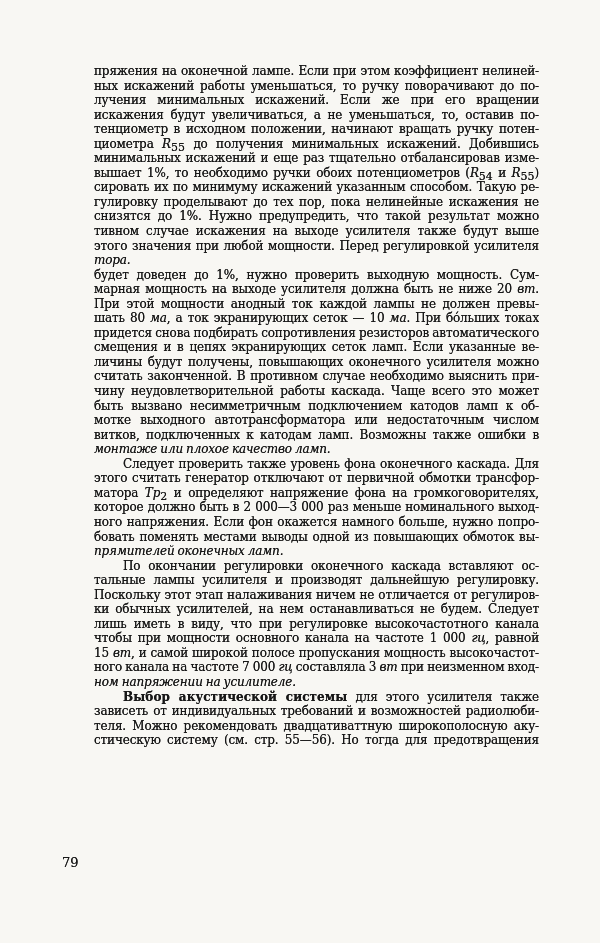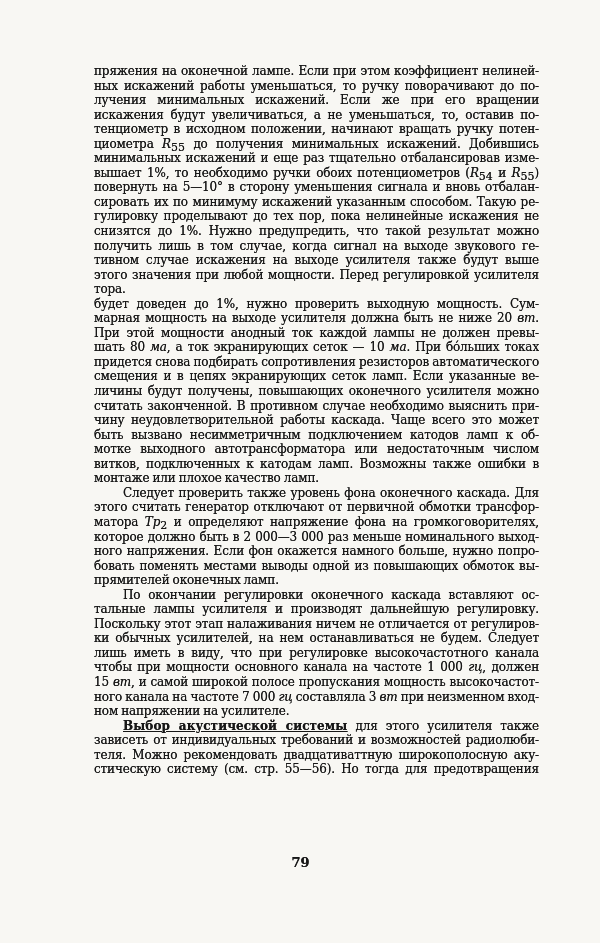--- a/index.html
+++ b/index.html
@@ -33,61 +33,60 @@
     word-spacing: -0.6px;
     text-align: justify;
     text-align-last: justify;
     overflow: hidden;
     white-space: normal;
     text-shadow: 0 0 0.38px rgba(15,15,15,0.85);
     margin-left: 32px;
   }
   .line.end {
     text-align-last: left;
+    font-style: italic;
   }
   .line.ind {
     text-indent: 29px;
   }
   .s-i { font-style: italic; }
-  .s-b { font-weight: bold; letter-spacing: 0.1px; text-decoration: underline; }
+  .s-b { font-weight: bold; letter-spacing: 0.1px; }
   .s-sub {
     font-size: 11px;
     vertical-align: -2.5px;
     letter-spacing: 0;
   }
   .page-number {
     position: absolute;
     top: 855px;
     left: 62px;
     width: 477px;
-    text-align: center;
+    text-align: left;
     font-size: 13px;
-    font-weight: bold;
+    font-weight: normal;
     line-height: 15px;
     text-shadow: 0 0 0.38px rgba(15,15,15,0.8);
   }
 </style>
 </head>
 <body>
 
 <div class="book-page">
   <div class="page-text">
       <div class="line"><span>пряжения на оконечной лампе. Если при этом коэффициент нелиней-</span></div>
       <div class="line"><span>ных искажений работы уменьшаться, то ручку поворачивают до по-</span></div>
       <div class="line"><span>лучения минимальных искажений. Если же при его вращении</span></div>
       <div class="line"><span>искажения будут увеличиваться, а не уменьшаться, то, оставив по-</span></div>
       <div class="line"><span>тенциометр в исходном положении, начинают вращать ручку потен-</span></div>
       <div class="line"><span>циометра </span><span class="s-i">R</span><span class="s-sub">55</span><span> до получения минимальных искажений. Добившись</span></div>
       <div class="line"><span>минимальных искажений и еще раз тщательно отбалансировав изме-</span></div>
       <div class="line"><span>вышает 1%, то необходимо ручки обоих потенциометров (</span><span class="s-i">R</span><span class="s-sub">54</span><span> и </span><span class="s-i">R</span><span class="s-sub">55</span><span>)</span></div>
-      <div class="line"><span>повернуть на 5—10° в сторону уменьшения сигнала и вновь отбалан-</span></div>
       <div class="line"><span>сировать их по минимуму искажений указанным способом. Такую ре-</span></div>
       <div class="line"><span>гулировку проделывают до тех пор, пока нелинейные искажения не</span></div>
       <div class="line"><span>снизятся до 1%. Нужно предупредить, что такой результат можно</span></div>
-      <div class="line"><span>получить лишь в том случае, когда сигнал на выходе звукового ге-</span></div>
       <div class="line"><span>тивном случае искажения на выходе усилителя также будут выше</span></div>
       <div class="line"><span>этого значения при любой мощности. Перед регулировкой усилителя</span></div>
       <div class="line end"><span>тора.</span></div>
       <div class="line"><span>будет доведен до 1%, нужно проверить выходную мощность. Сум-</span></div>
       <div class="line"><span>марная мощность на выходе усилителя должна быть не ниже 20 </span><span class="s-i">вт</span><span>.</span></div>
       <div class="line"><span>При этой мощности анодный ток каждой лампы не должен превы-</span></div>
       <div class="line"><span>шать 80 </span><span class="s-i">ма</span><span>, а ток экранирующих сеток — 10 </span><span class="s-i">ма</span><span>. При бо́льших токах</span></div>
       <div class="line"><span>придется снова подбирать сопротивления резисторов автоматического</span></div>
       <div class="line"><span>смещения и в цепях экранирующих сеток ламп. Если указанные ве-</span></div>
       <div class="line"><span>личины будут получены, повышающих оконечного усилителя можно</span></div>
@@ -102,21 +101,21 @@
       <div class="line"><span>матора </span><span class="s-i">Тр</span><span class="s-sub">2</span><span> и определяют напряжение фона на громкоговорителях,</span></div>
       <div class="line"><span>которое должно быть в 2 000—3 000 раз меньше номинального выход-</span></div>
       <div class="line"><span>ного напряжения. Если фон окажется намного больше, нужно попро-</span></div>
       <div class="line"><span>бовать поменять местами выводы одной из повышающих обмоток вы-</span></div>
       <div class="line end"><span>прямителей оконечных ламп.</span></div>
       <div class="line ind"><span>По окончании регулировки оконечного каскада вставляют ос-</span></div>
       <div class="line"><span>тальные лампы усилителя и производят дальнейшую регулировку.</span></div>
       <div class="line"><span>Поскольку этот этап налаживания ничем не отличается от регулиров-</span></div>
       <div class="line"><span>ки обычных усилителей, на нем останавливаться не будем. Следует</span></div>
       <div class="line"><span>лишь иметь в виду, что при регулировке высокочастотного канала</span></div>
-      <div class="line"><span>чтобы при мощности основного канала на частоте 1 000 </span><span class="s-i">гц</span><span>, должен</span></div>
+      <div class="line"><span>чтобы при мощности основного канала на частоте 1 000 </span><span class="s-i">гц</span><span>, равной</span></div>
       <div class="line"><span>15 </span><span class="s-i">вт</span><span>, и самой широкой полосе пропускания мощность высокочастот-</span></div>
       <div class="line"><span>ного канала на частоте 7 000 </span><span class="s-i">гц</span><span> составляла 3 </span><span class="s-i">вт</span><span> при неизменном вход-</span></div>
       <div class="line end"><span>ном напряжении на усилителе.</span></div>
       <div class="line ind"><span class="s-b">Выбор акустической системы</span><span> для этого усилителя также будет</span></div>
       <div class="line"><span>зависеть от индивидуальных требований и возможностей радиолюби-</span></div>
       <div class="line"><span>теля. Можно рекомендовать двадцативаттную широкополосную аку-</span></div>
       <div class="line"><span>стическую систему (см. стр. 55—56). Но тогда для предотвращения</span></div>
     </div>
   <div class="page-number">79</div>
 </div>

